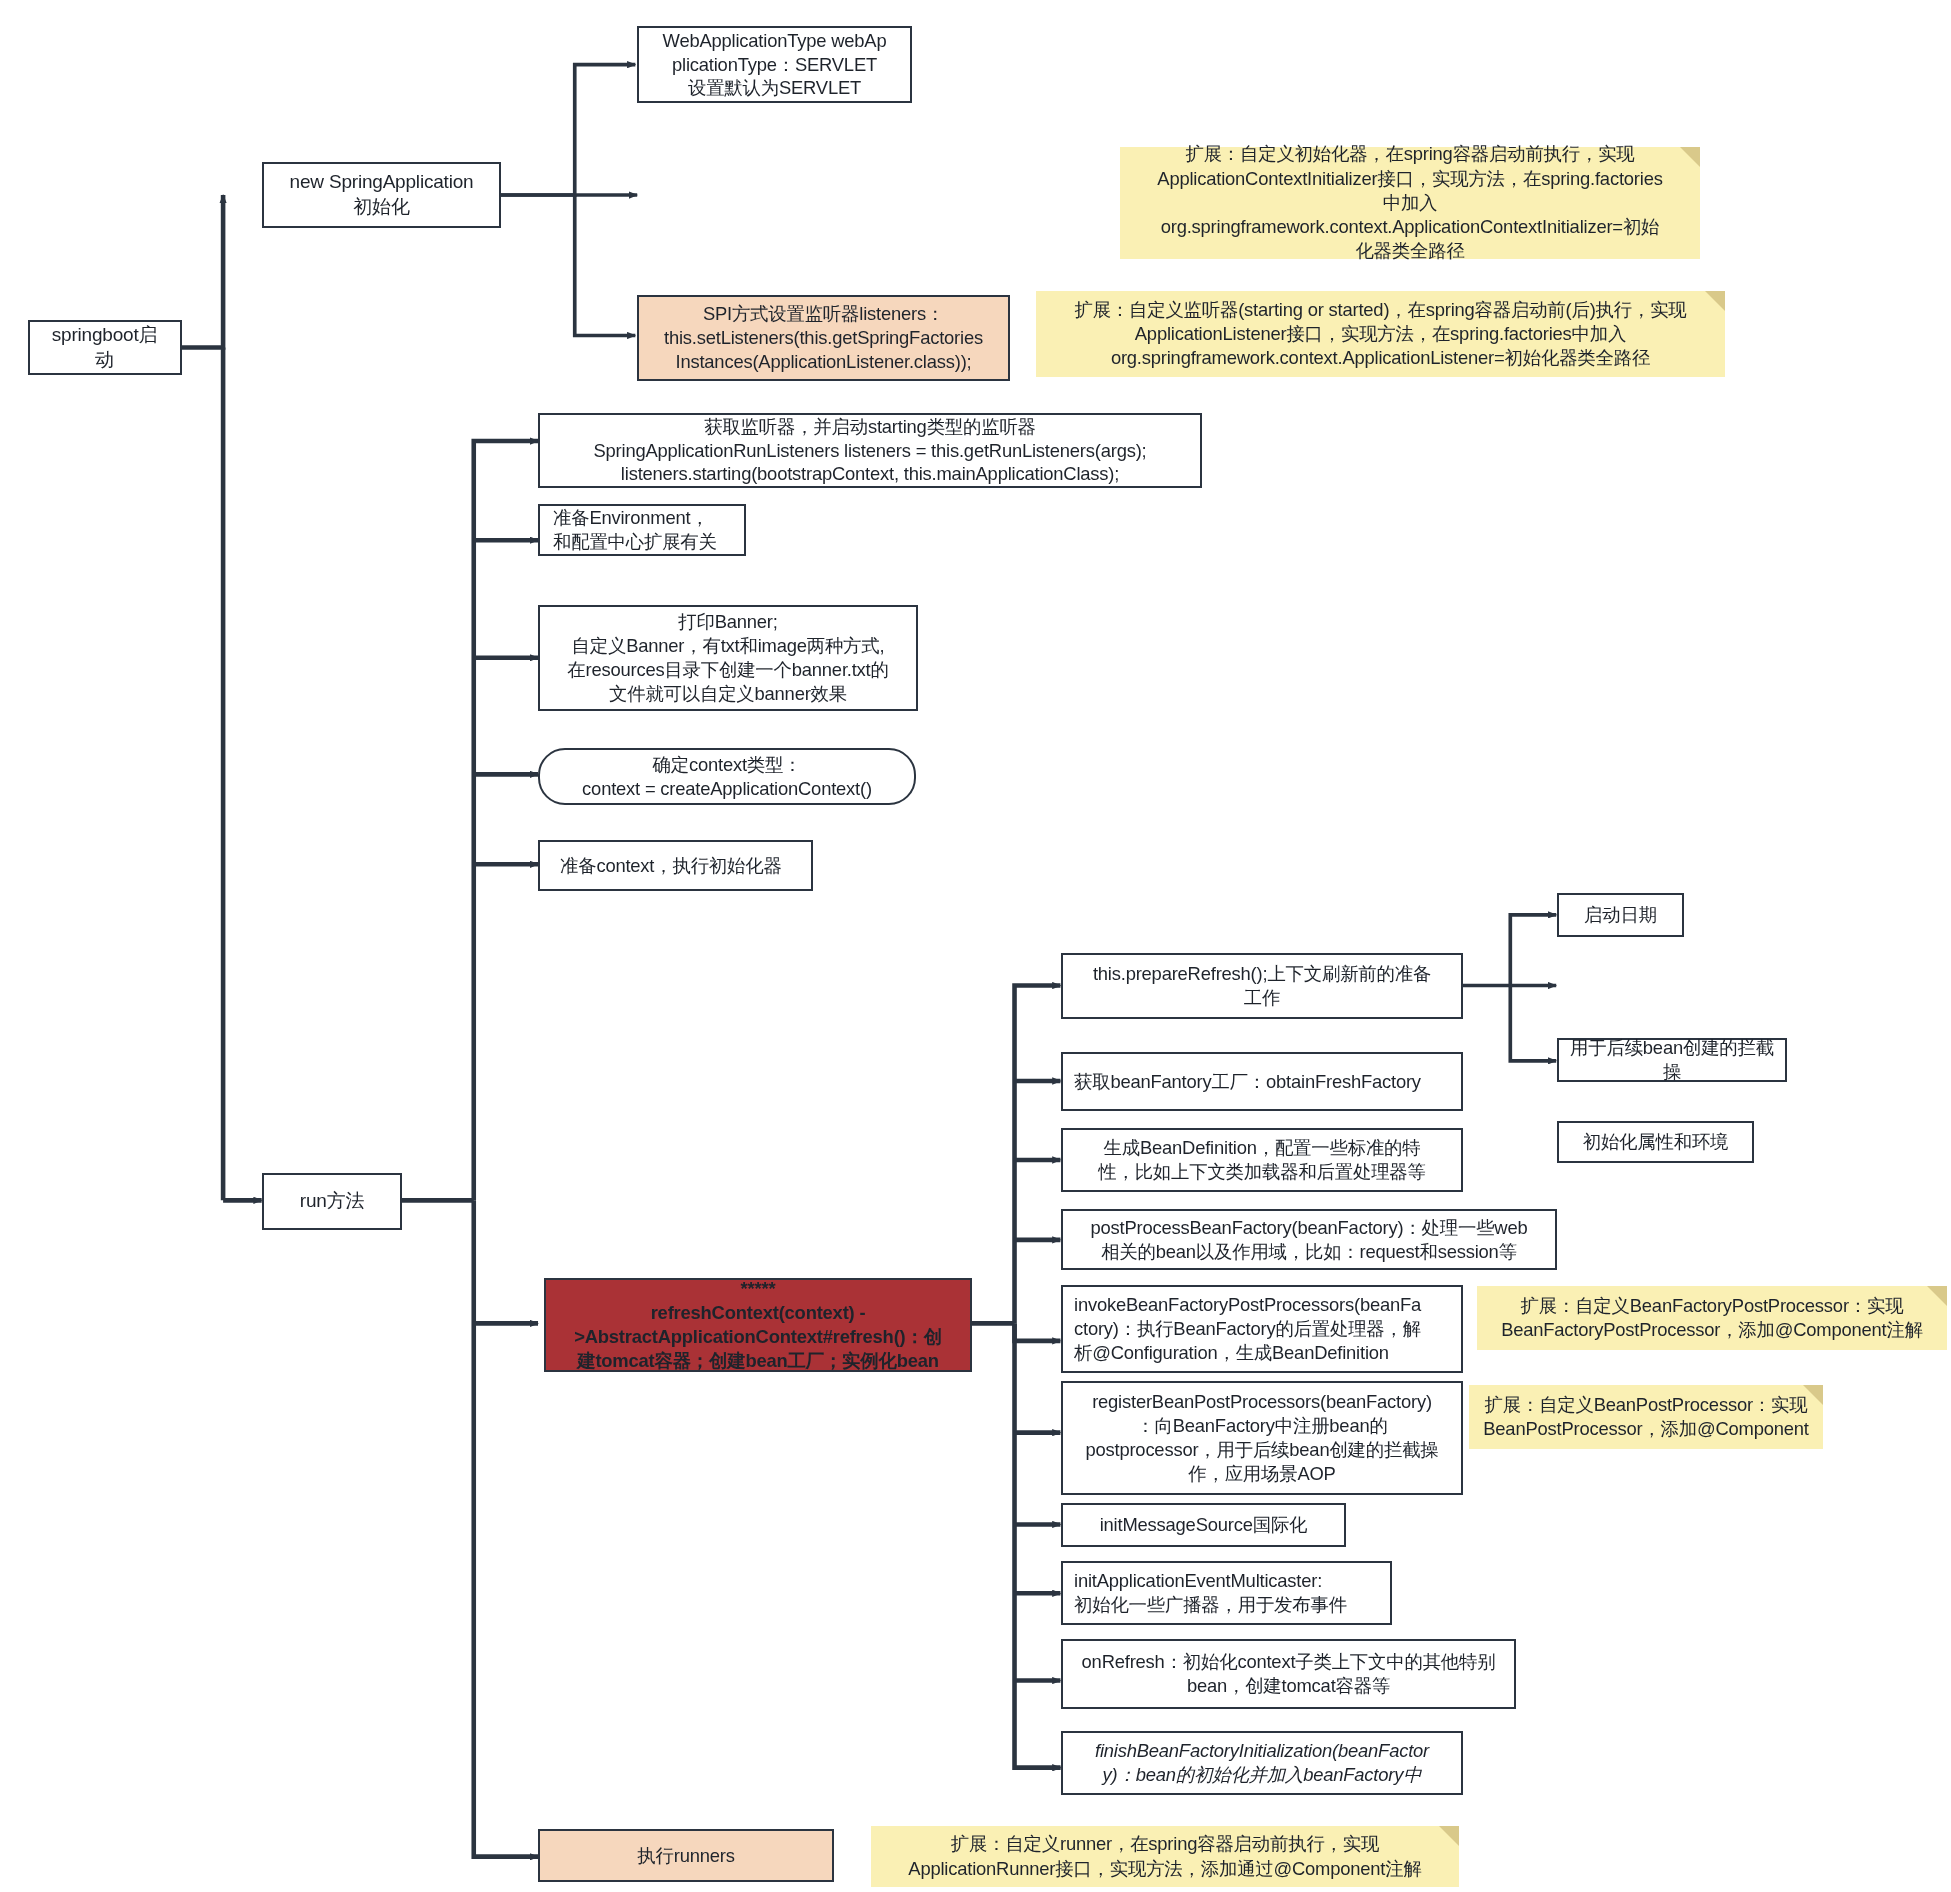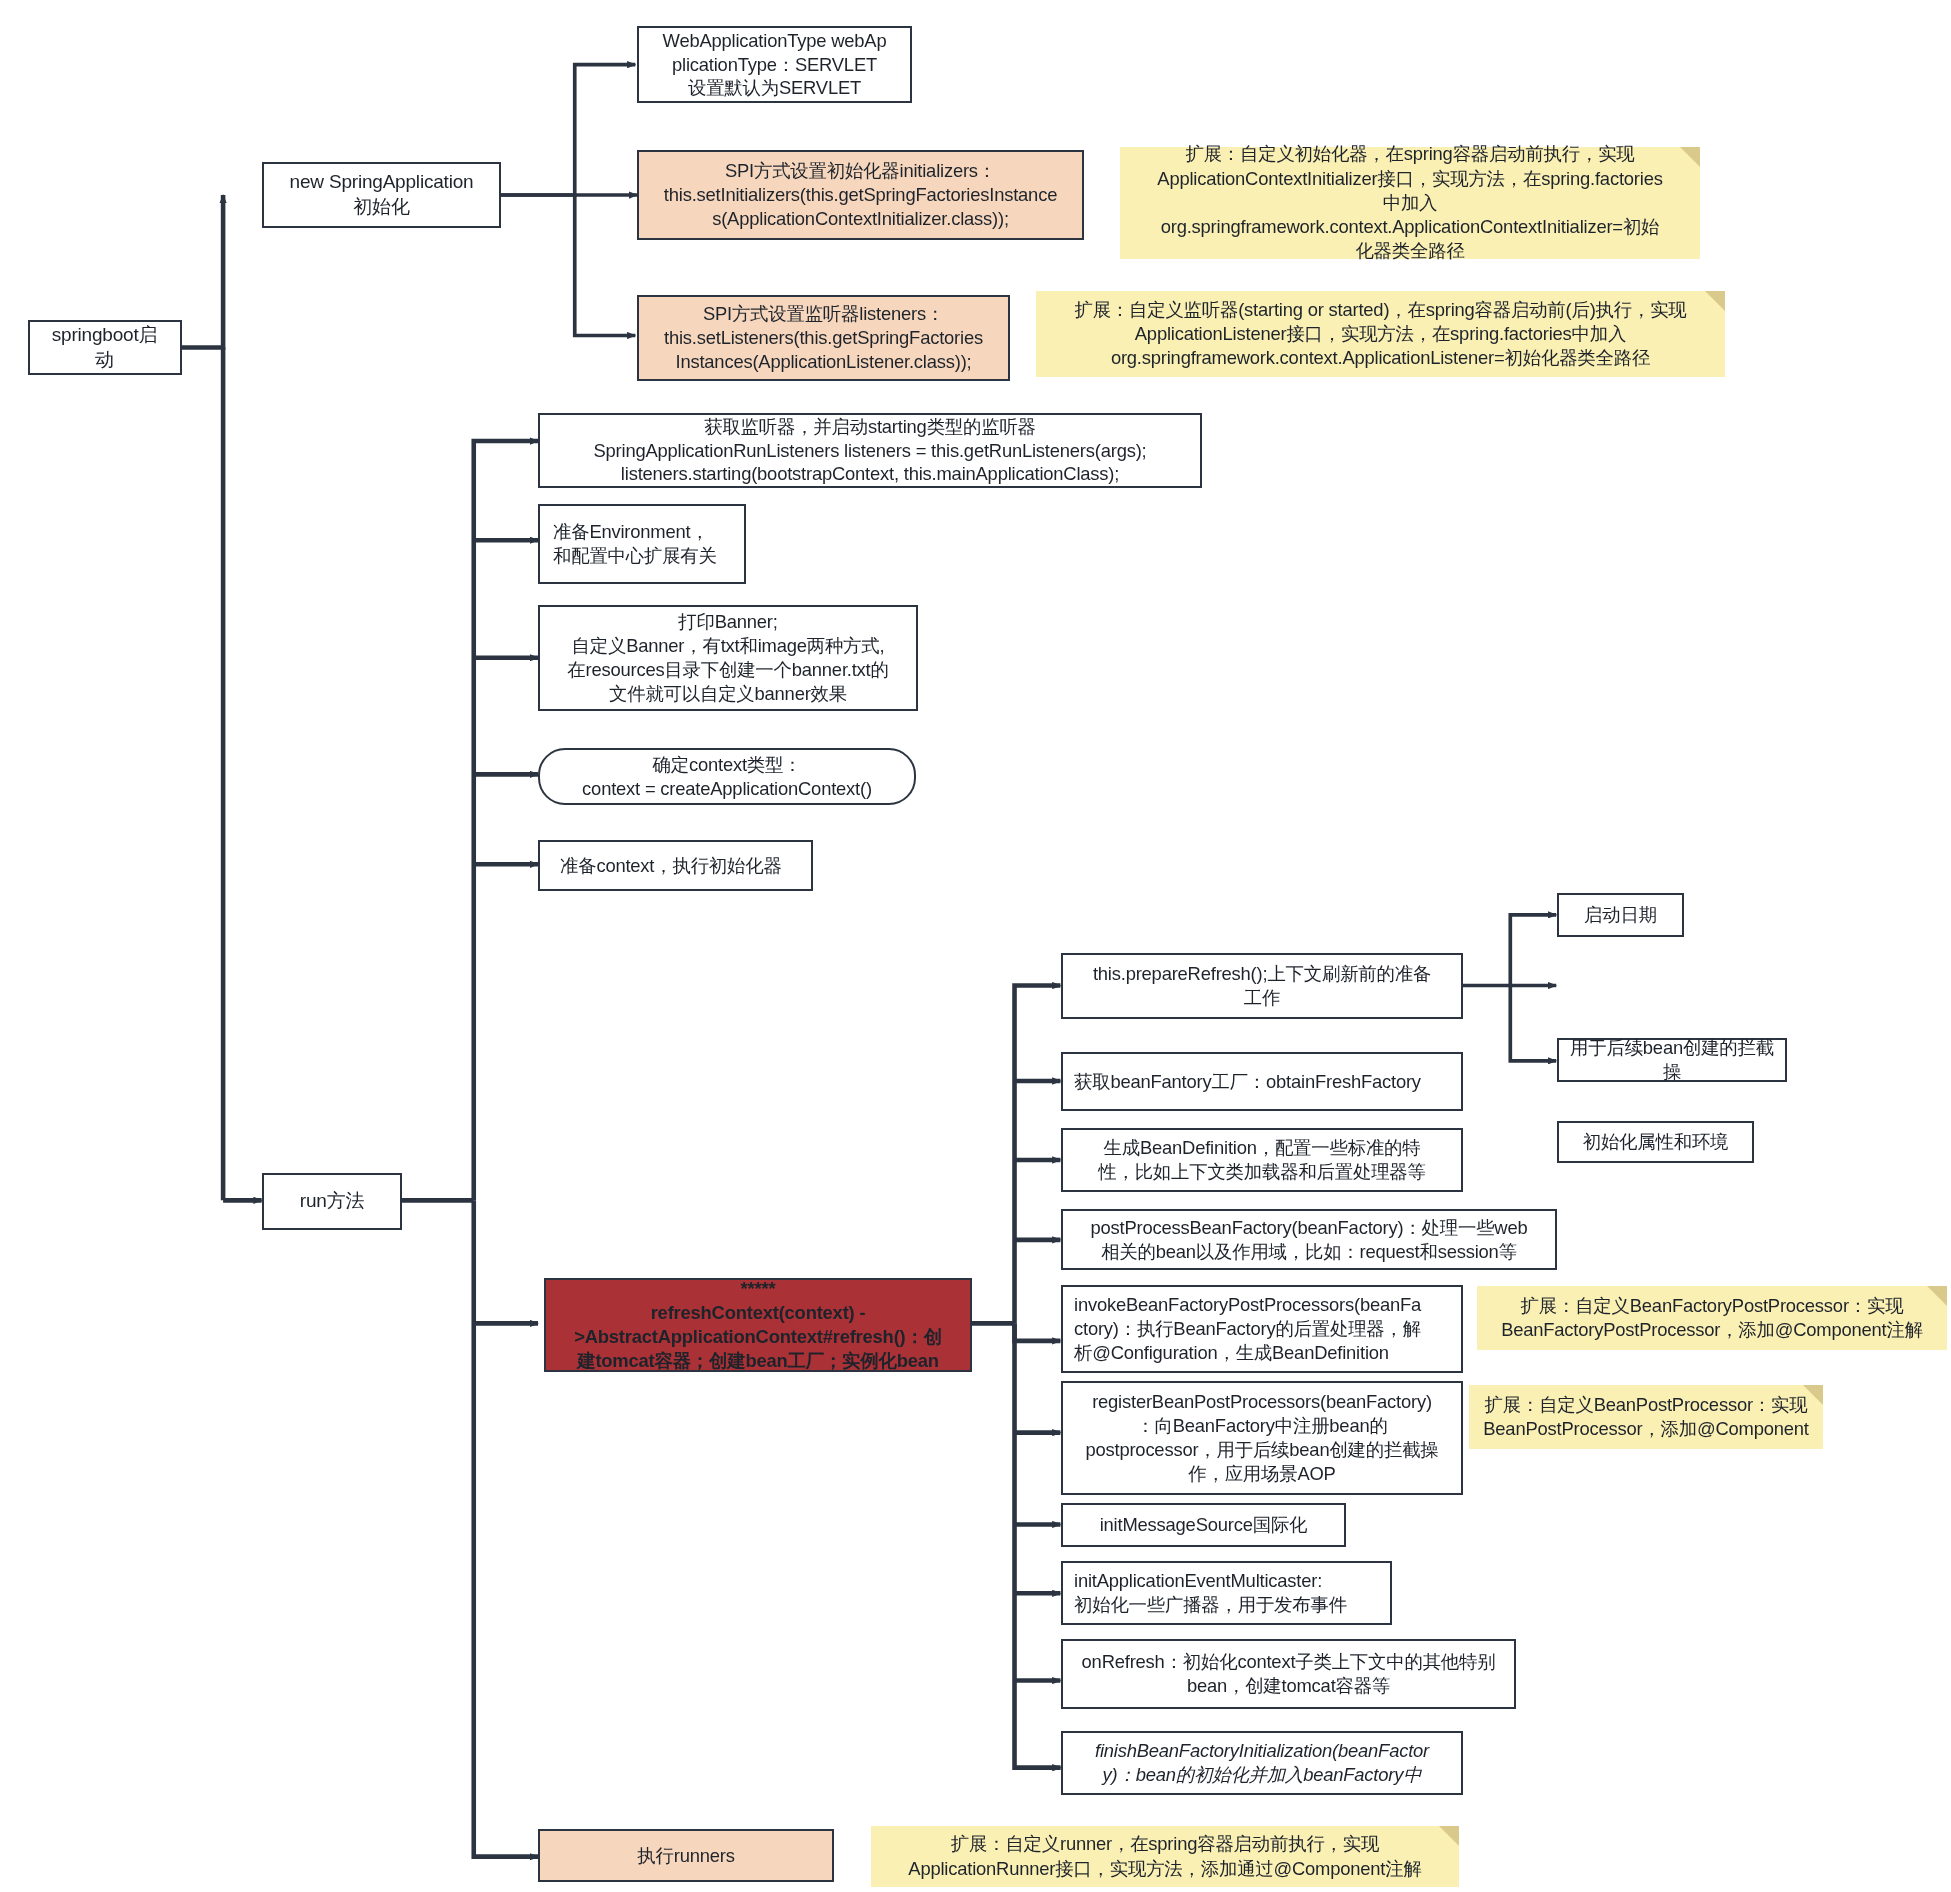--- a/index.html
+++ b/index.html
@@ -143,25 +143,20 @@
   <div class="node" style="left:262px; top:1173px; width:140px; height:57px; font-size:19px;">
     <span class="txt">run方法</span>
   </div>
 
   <div class="node" style="left:637px; top:26px; width:275px; height:77px;">
     <span class="txt">WebApplicationType webAp
 plicationType：SERVLET
 设置默认为SERVLET</span>
   </div>
 
-  <div class="node peach" style="left:637px; top:150px; width:447px; height:90px;">
-    <span class="txt">SPI方式设置初始化器initializers：
-this.setInitializers(this.getSpringFactoriesInstance
-s(ApplicationContextInitializer.class));</span>
-  </div>
 
   <div class="note" style="left:1120px; top:147px; width:580px; height:112px;">
     <span class="fold"></span>
     <span class="txt">扩展：自定义初始化器，在spring容器启动前执行，实现
 ApplicationContextInitializer接口，实现方法，在spring.factories
 中加入
 org.springframework.context.ApplicationContextInitializer=初始
 化器类全路径</span>
   </div>
 
@@ -177,21 +172,21 @@
 ApplicationListener接口，实现方法，在spring.factories中加入
 org.springframework.context.ApplicationListener=初始化器类全路径</span>
   </div>
 
   <div class="node" style="left:538px; top:413px; width:664px; height:75px;">
     <span class="txt">获取监听器，并启动starting类型的监听器
 SpringApplicationRunListeners listeners = this.getRunListeners(args);
 listeners.starting(bootstrapContext, this.mainApplicationClass);</span>
   </div>
 
-  <div class="node" style="left:538px; top:504px; width:208px; height:80px; justify-content:center; text-align:left; padding-left:13px;">
+  <div class="node" style="left:538px; top:504px; width:208px; height:52px; justify-content:center; text-align:left; padding-left:13px;">
     <span class="txt" style="text-align:left;">准备Environment，
 和配置中心扩展有关</span>
   </div>
 
   <div class="node" style="left:538px; top:605px; width:380px; height:106px;">
     <span class="txt">打印Banner;
 自定义Banner，有txt和image两种方式,
 在resources目录下创建一个banner.txt的
 文件就可以自定义banner效果</span>
   </div>

